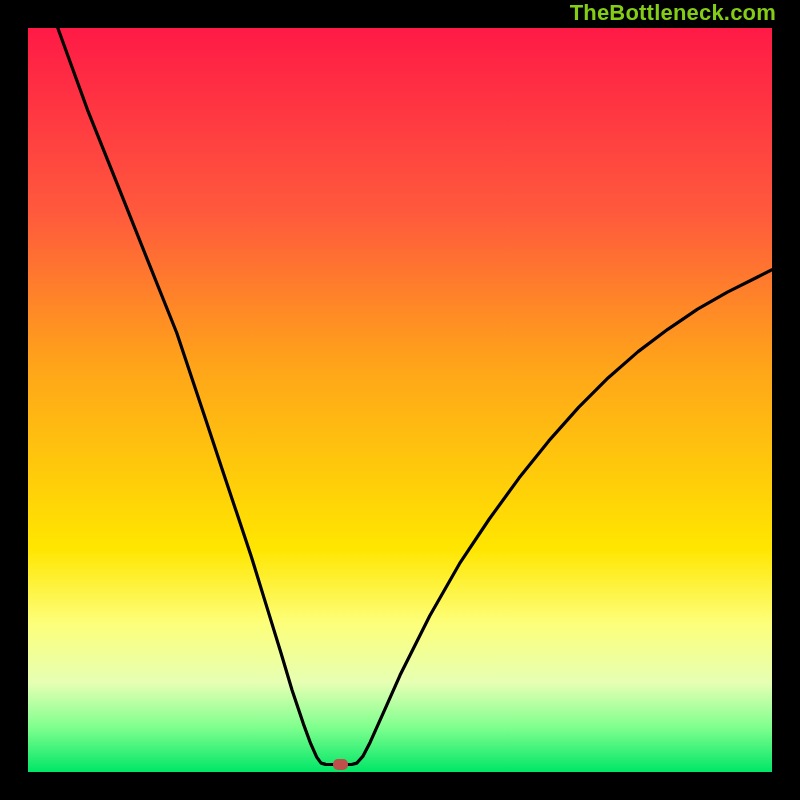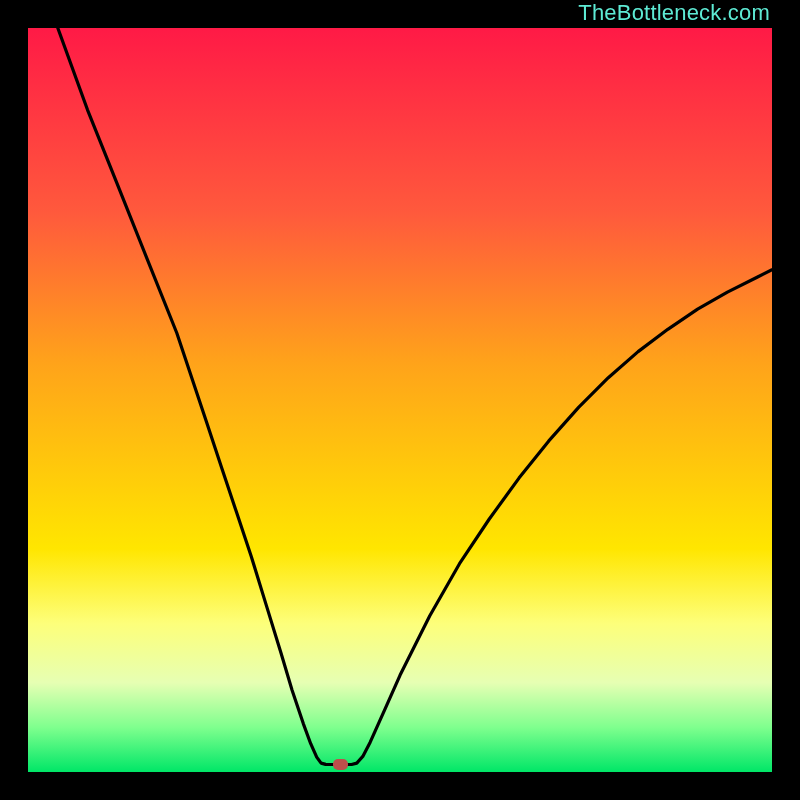--- a/index.html
+++ b/index.html
@@ -30,24 +30,24 @@
       #ffe600 70%,
       #fdff7a 80%,
       #e6ffb3 88%,
       #7fff8e 94%,
       #00e667 100%
     );
   }
   .watermark {
     position: absolute;
     top: 0px;
-    right: 30px;
-    color: #5eead4;
+    right: 24px;
+    color: #84cc16;
     font-size: 22px;
-    font-weight: 400;
+    font-weight: 700;
     letter-spacing: 0.2px;
     user-select: none;
   }
   svg.curve {
     position: absolute;
     inset: 0;
     width: 100%;
     height: 100%;
   }
   .marker {

